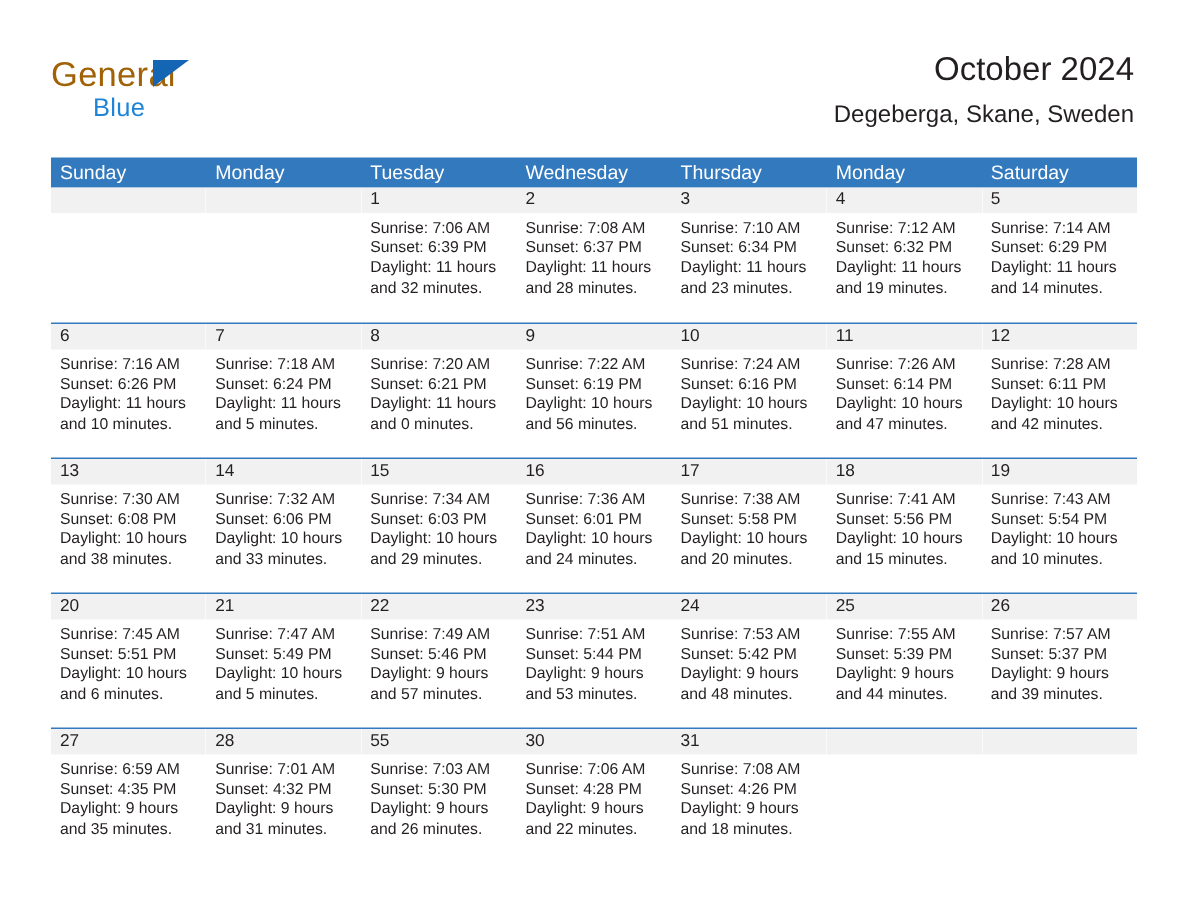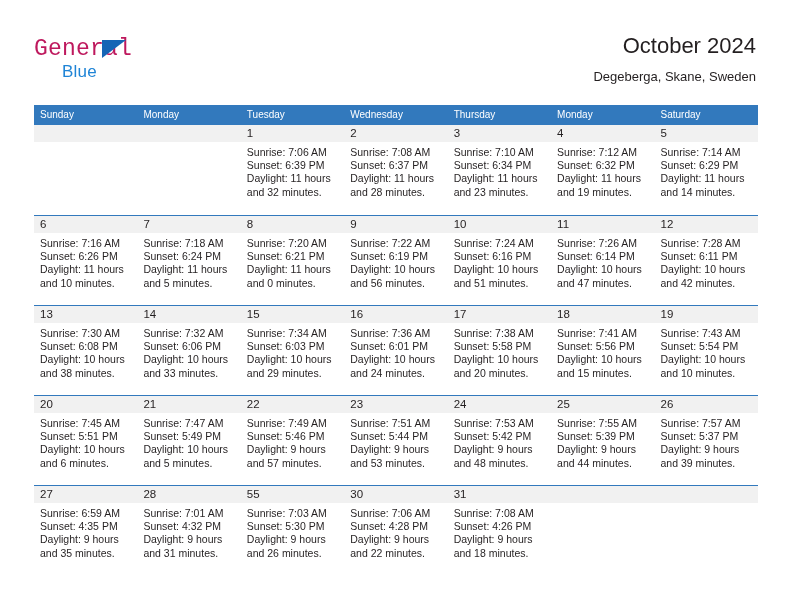--- a/index.html
+++ b/index.html
@@ -35,22 +35,22 @@
     width: 180px;
     height: 52px;
   }
   .logo-general {
     position: absolute;
     left: 0;
     top: 0;
     font-size: 23px;
     font-weight: 400;
     letter-spacing: 0.2px;
-    color: #be185d;
-    font-family: Liberation Mono, monospace;
+    color: #a16207;
+    font-family: Liberation Sans, sans-serif;
     line-height: 26px;
   }
   .logo-tri {
     position: absolute;
     left: 68px;
     top: 4px;
     width: 0;
     height: 0;
     border-left: 24px solid #1565b5;
     border-bottom: 18px solid transparent;
@@ -74,21 +74,21 @@
   }
   .cal-title {
     font-size: 22px;
     font-weight: 400;
     color: #231f20;
     line-height: 32px;
     white-space: nowrap;
   }
   .cal-subtitle {
     margin-top: 5px;
-    font-size: 13px;
+    font-size: 16px;
     font-weight: 400;
     color: #231f20;
     line-height: 19px;
     white-space: nowrap;
     text-align: center;
   }
 
   
   .calendar {
     position: absolute;
@@ -97,21 +97,21 @@
     width: 724px;
   }
   .weekdays {
     display: flex;
     background: #3279bd;
     height: 20px;
   }
   .weekday {
     flex: 1 1 0;
     color: #ffffff;
-    font-size: 10px;
+    font-size: 13px;
     line-height: 20px;
     padding-left: 6px;
     box-sizing: border-box;
     white-space: nowrap;
     overflow: hidden;
   }
   .week {
     display: flex;
     border-top: 1.5px solid #3279bd;
     height: 90px;

